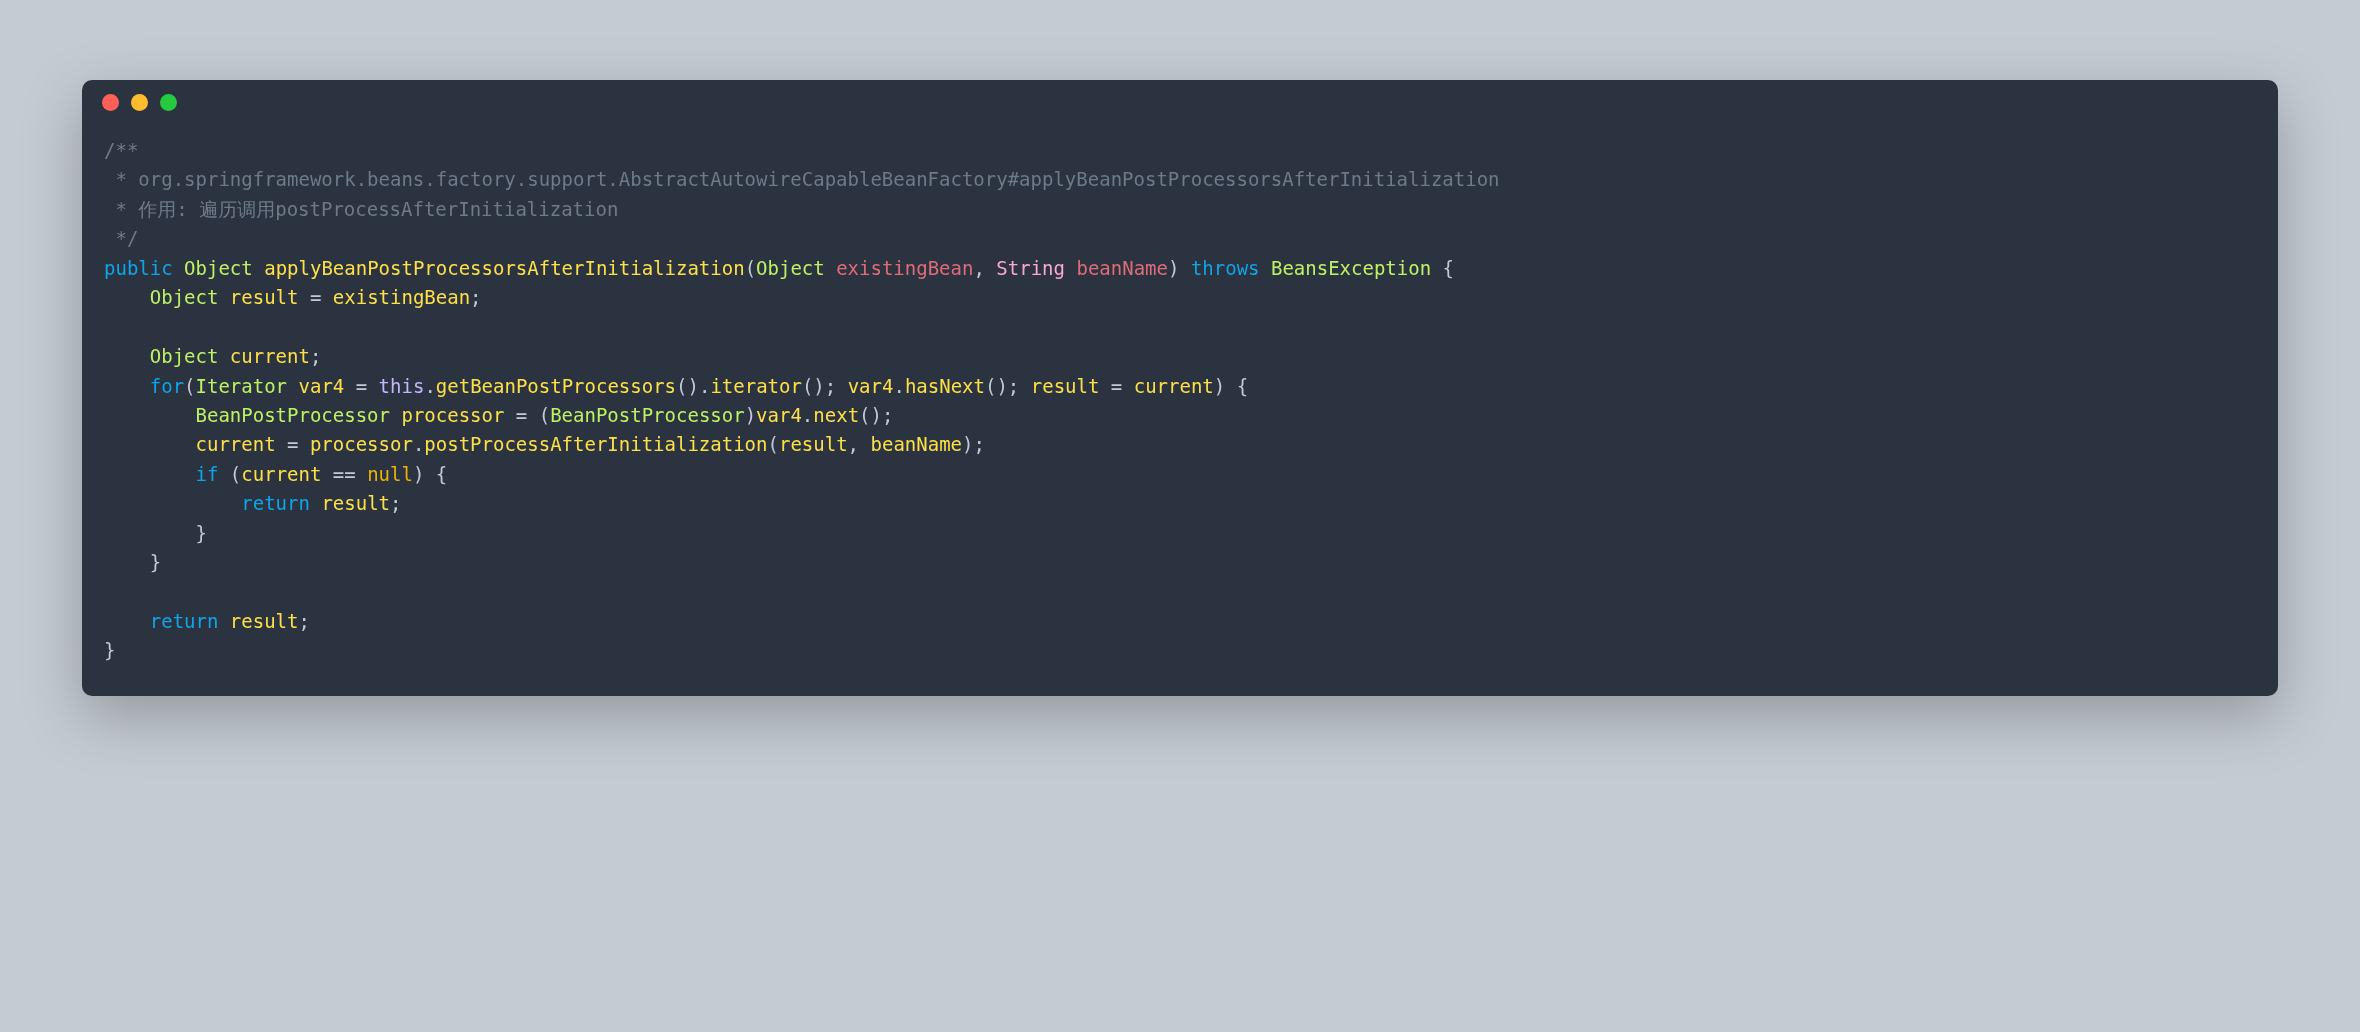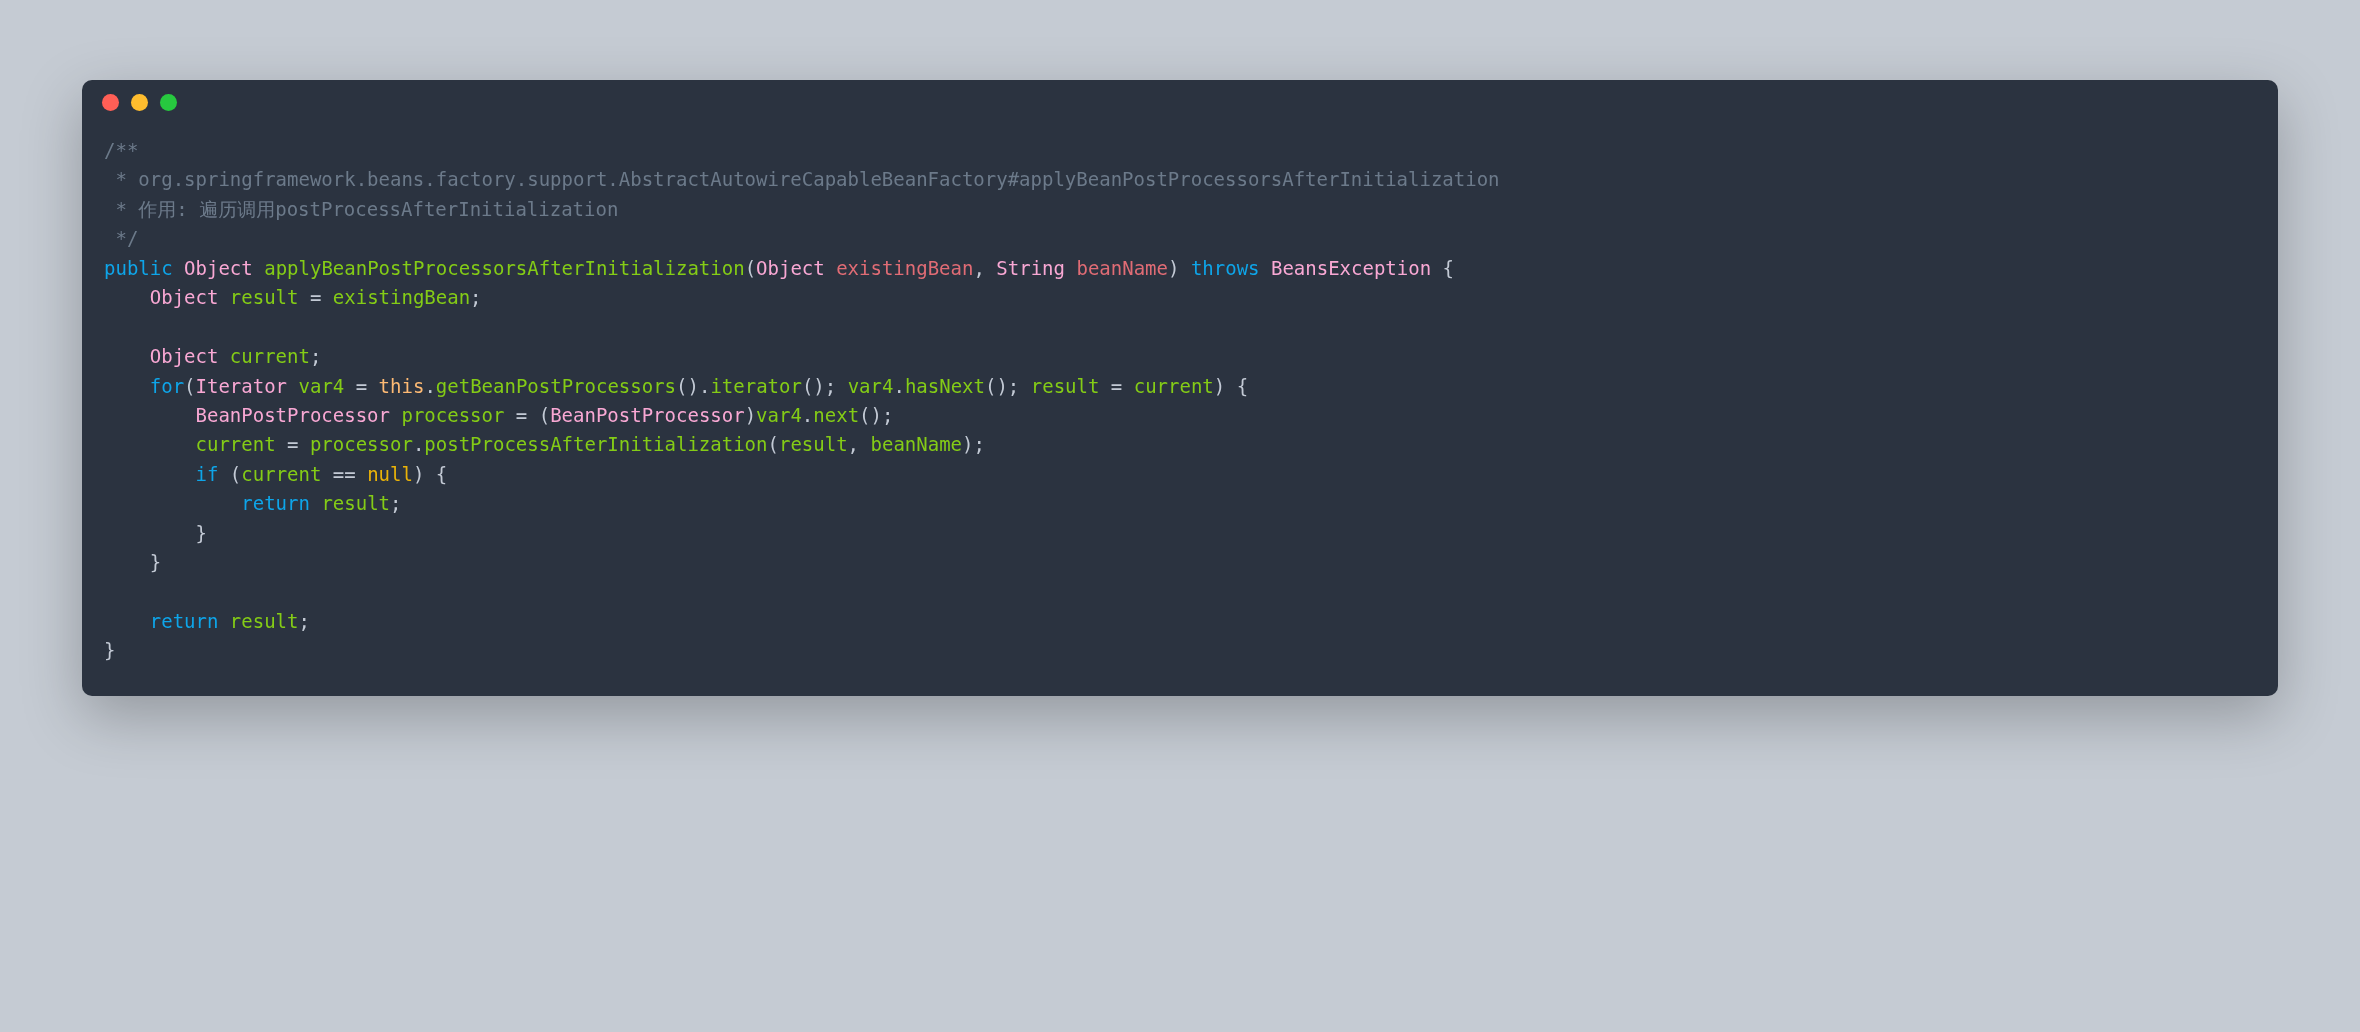--- a/index.html
+++ b/index.html
@@ -49,25 +49,25 @@
       padding: 12px 22px 30px 22px;
       font-size: 19px;
       line-height: 1.55;
       color: #c3cad5;
       white-space: pre;
       font-weight: 400;
     }
     
     .comment { color: #6c7a8a; }
     .keyword { color: #0ea5e9; }
-    .type { color: #f9a8d4; }
-    .method { color: #84cc16; }
+    .type { color: #bef264; }
+    .method { color: #fde047; }
     .param { color: #e06c75; }
     .string-type { color: #f9a8d4; }
-    .this-kw { color: #fdba74; }
+    .this-kw { color: #c4b5fd; }
     .null-kw { color: #eab308; }
     .punct { color: #c3cad5; }
     .paren { color: #c3cad5; }
   </style>
 </head>
 <body>
 
 <div class="code-window">
   <div class="titlebar">
     <div class="dot dot-red"></div>

